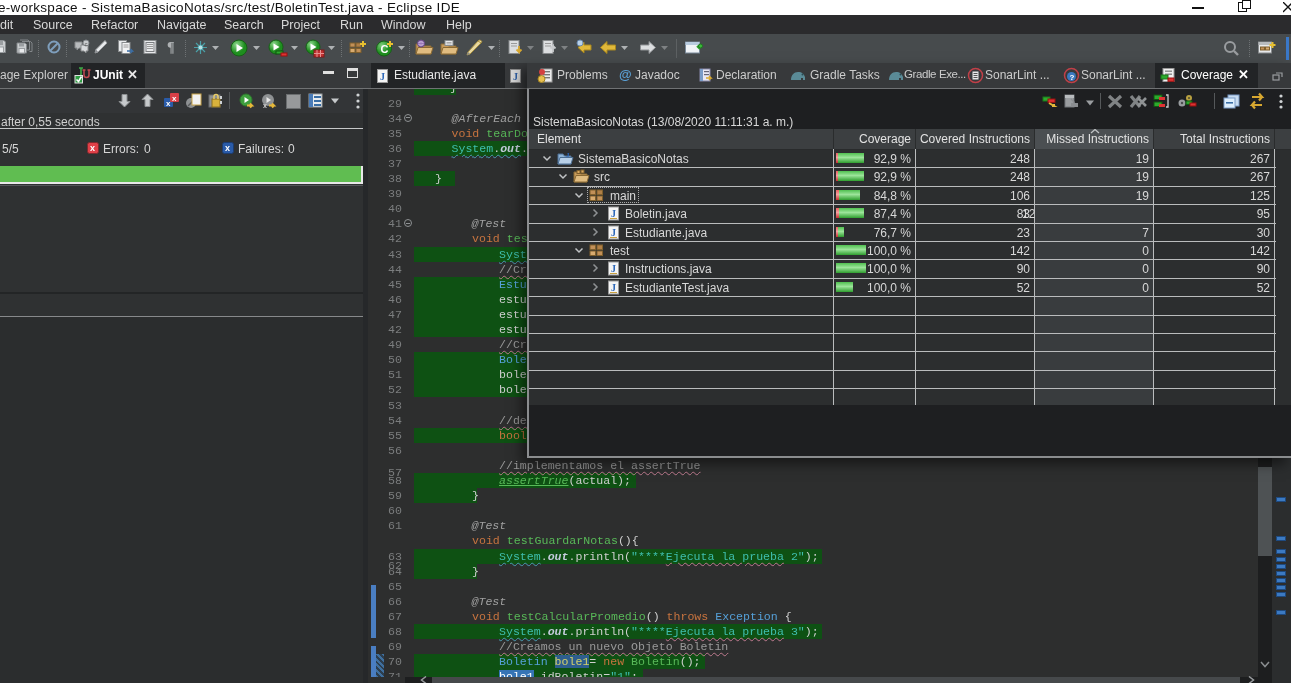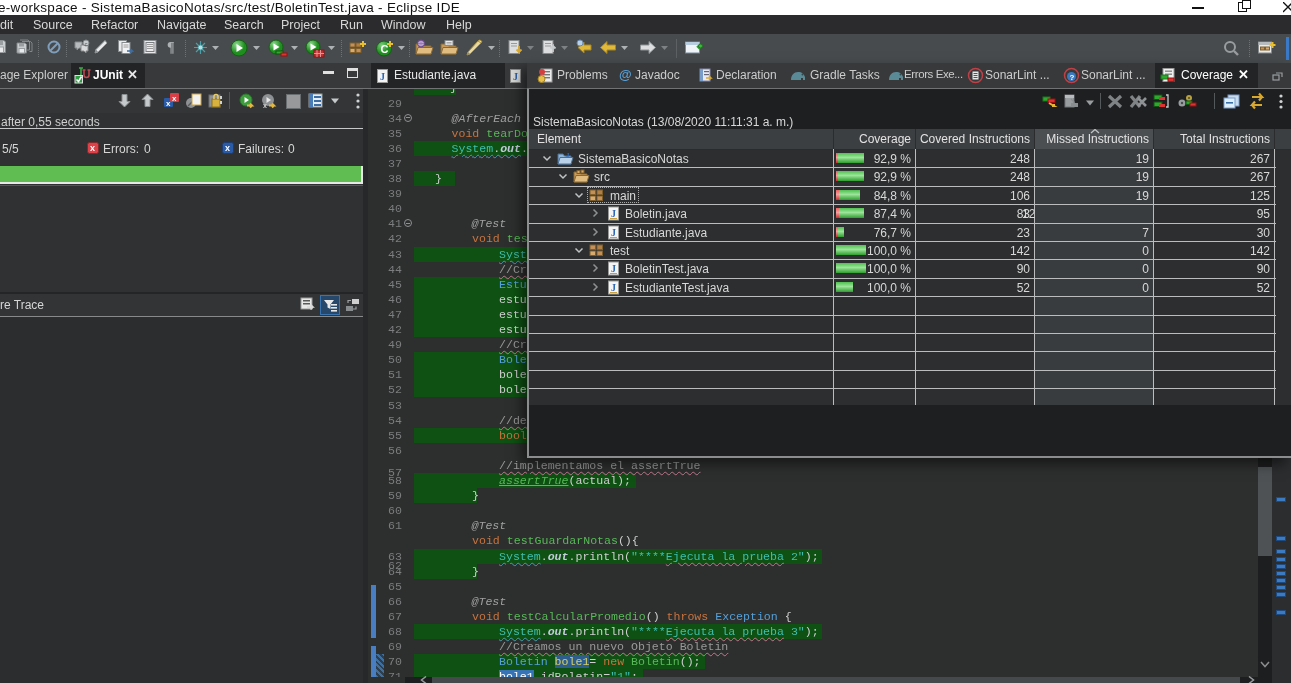--- a/index.html
+++ b/index.html
@@ -337,42 +337,20 @@
       </svg>
     <span class="abs" style="left:238px;top:13px;">Failures:</span>
     <span class="abs" style="left:288px;top:13px;">0</span>
   </div>
 
   <div class="abs" style="left:0;top:103px;width:363px;height:18px;background:#60bd51;border-right:2px solid #e8e8e8;border-bottom:2px solid #e8e8e8;box-sizing:border-box;"></div>
   <div class="abs" style="left:0;top:122px;width:368px;height:1px;background:#55585a;"></div>
 
 
   <div class="abs" style="left:0;top:229px;width:368px;height:2px;background:#232526;"></div>
-  <div class="abs" style="left:0;top:231px;width:368px;height:22px;background:#323436;">
-    <span class="abs" style="left:0;top:4px;font-size:12px;color:#d6d6d6;">re Trace</span>
-    <svg class="abs" style="left:300px;top:3px" width="16" height="16" viewBox="0 0 16 16">
-        <rect x="1" y="1" width="11" height="11" fill="#e8e8e8" stroke="#9a9a9a"></rect>
-        <rect x="3" y="3" width="7" height="1.5" fill="#5a5a5a"></rect>
-        <rect x="3" y="6" width="7" height="1.5" fill="#5a5a5a"></rect>
-        <path d="M7 10 L13 10 L10.5 7.5 M13 10 L10.5 12.5" stroke="#d8d8d8" stroke-width="1.6" fill="none"></path>
-      </svg>
-    <div class="abs" style="left:320px;top:1px;width:20px;height:20px;background:#27486a;border:1px solid #3a74b0;box-sizing:border-box;">
-      <svg width="18" height="18" viewBox="0 0 18 18">
-          <path d="M3 4 L13 4 L9.5 8.5 L9.5 13 L6.5 11.5 L6.5 8.5 Z" fill="#e8e8e8"></path>
-          <rect x="10" y="8" width="6" height="1.6" fill="#e8e8e8"></rect>
-          <rect x="10" y="11" width="6" height="1.6" fill="#e8e8e8"></rect>
-          <rect x="10" y="14" width="6" height="1.6" fill="#e8e8e8"></rect>
-        </svg>
-    </div>
-    <svg class="abs" style="left:344px;top:3px" width="16" height="16" viewBox="0 0 16 16">
-        <rect x="8" y="2" width="7" height="5" fill="#cfcfcf"></rect>
-        <rect x="2" y="9" width="7" height="5" fill="#8a8d8f"></rect>
-        <path d="M4 6 L4 3.5 L7 3.5 M12 9.5 L12 12 L9 12" stroke="#9fa2a4" stroke-width="1.2" fill="none"></path>
-      </svg>
-  </div>
   <div class="abs" style="left:0;top:253px;width:368px;height:1px;background:#87898b;"></div>
   <div class="abs" style="left:0;top:254px;width:368px;height:366px;background:#2b2d2e;"></div>
   <div class="abs" style="left:363px;top:26px;width:5px;height:594px;background:#26282a;"></div>
 </div>
 <div class="abs" id="editor">
 
   <div class="abs" style="left:0;top:25px;width:923px;height:595px;background:#2d2e2e;overflow:hidden;">
     <div class="abs" style="left:0;top:0;width:923px;height:595px;"></div>
   </div>
   <div class="abs" style="left:0;top:0;width:923px;height:614px;overflow:hidden;" id="codewrap">
@@ -541,21 +519,21 @@
     <span class="abs tabtxt" style="left:189px;top:5px;">Declaration</span>
     <svg class="abs ele" style="left:262px;top:7px" width="18" height="12" viewBox="0 0 18 12">
         <path d="M2 10 C2 5 5 2 9 2 C13 2 15 4 16 7 L16 10 L14 10 L14 8 L12 8 L12 10 Z" fill="#5a8a96"></path>
         <circle cx="13.5" cy="4.5" r="1" fill="#2a4a52"></circle>
       </svg>
     <span class="abs tabtxt" style="left:283px;top:5px;">Gradle Tasks</span>
     <svg class="abs ele" style="left:360px;top:7px" width="18" height="12" viewBox="0 0 18 12">
         <path d="M2 10 C2 5 5 2 9 2 C13 2 15 4 16 7 L16 10 L14 10 L14 8 L12 8 L12 10 Z" fill="#5a8a96"></path>
         <circle cx="13.5" cy="4.5" r="1" fill="#2a4a52"></circle>
       </svg>
-    <span class="abs tabtxt" style="left:377px;top:5px;font-size:11.5px;letter-spacing:-0.4px;">Errors Exe...</span>
+    <span class="abs tabtxt" style="left:377px;top:5px;font-size:11.5px;letter-spacing:-0.4px;">Gradle Exe...</span>
     <svg class="abs" style="left:440px;top:4px" width="17" height="17" viewBox="0 0 17 17">
         <circle cx="8.5" cy="8.5" r="7" fill="none" stroke="#c04048" stroke-width="1.5"></circle>
         <rect x="5.5" y="4.5" width="6" height="8" fill="#e8e8e8"></rect>
         <rect x="6.5" y="6" width="4" height="1" fill="#555"></rect>
         <rect x="6.5" y="8" width="4" height="1" fill="#555"></rect>
         <rect x="6.5" y="10" width="4" height="1" fill="#555"></rect>
       </svg>
     <span class="abs tabtxt" style="left:458px;top:5px;">SonarLint ...</span>
     <svg class="abs" style="left:536px;top:4px" width="17" height="17" viewBox="0 0 17 17">
         <circle cx="8.5" cy="8.5" r="7" fill="none" stroke="#c04048" stroke-width="1.5"></circle>
@@ -774,21 +752,21 @@
     <span class="abs" style="left:505px;top:181.0px;width:115px;text-align:right;font-size:12px;color:#d8d8d8;">0</span>
     <span class="abs" style="left:624px;top:181.0px;width:117px;text-align:right;font-size:12px;color:#d8d8d8;">142</span>
     <svg class="abs" style="left:63px;top:200.4px" width="7" height="10">
             <path d="M1.5 1.5 L5 5 L1.5 8.5" stroke="#8e9193" stroke-width="1.5" fill="none"></path>
           </svg>
     <svg class="abs" style="left:78px;top:198.4px" width="13" height="15" viewBox="0 0 13 15">
             <rect x="1.5" y="1" width="10" height="13" fill="#f4f4f4" stroke="#9a9a9a"></rect>
             <text x="4" y="11" font-size="10" font-weight="bold" fill="#2b66b8" font-family="Liberation Serif">J</text>
             <rect x="3" y="12" width="7" height="1" fill="#c8a040"></rect>
           </svg>
-    <span class="abs" style="left:96px;top:199.4px;font-size:12px;color:#d8d8d8;">BoletinTest.java</span>
+    <span class="abs" style="left:96px;top:199.4px;font-size:12px;color:#d8d8d8;">Instructions.java</span>
     <div class="abs" style="left:307px;top:200.4px;width:30px;height:10px;background:linear-gradient(180deg,#50c050,#9ce49a 45%,#2f9e2f);"></div>
     <span class="abs" style="left:304px;top:199.4px;width:78px;text-align:right;font-size:12px;color:#d8d8d8;">100,0 %</span>
     <span class="abs" style="left:386px;top:199.4px;width:115px;text-align:right;font-size:12px;color:#d8d8d8;">90</span>
     <span class="abs" style="left:505px;top:199.4px;width:115px;text-align:right;font-size:12px;color:#d8d8d8;">0</span>
     <span class="abs" style="left:624px;top:199.4px;width:117px;text-align:right;font-size:12px;color:#d8d8d8;">90</span>
     <svg class="abs" style="left:63px;top:218.8px" width="7" height="10">
             <path d="M1.5 1.5 L5 5 L1.5 8.5" stroke="#8e9193" stroke-width="1.5" fill="none"></path>
           </svg>
     <svg class="abs" style="left:78px;top:216.8px" width="13" height="15" viewBox="0 0 13 15">
             <rect x="1.5" y="1" width="10" height="13" fill="#f4f4f4" stroke="#9a9a9a"></rect>

